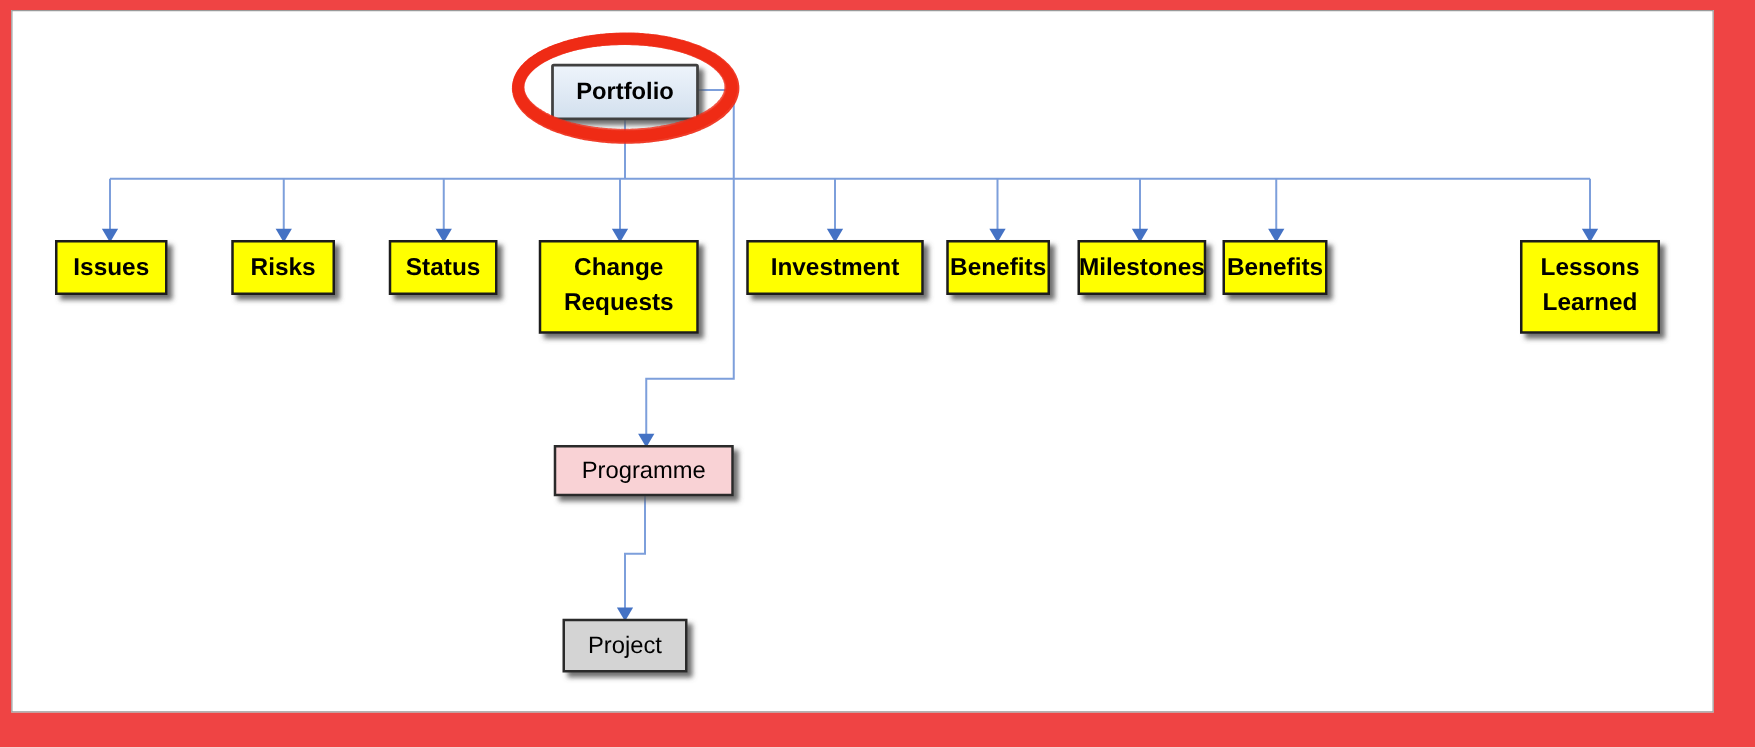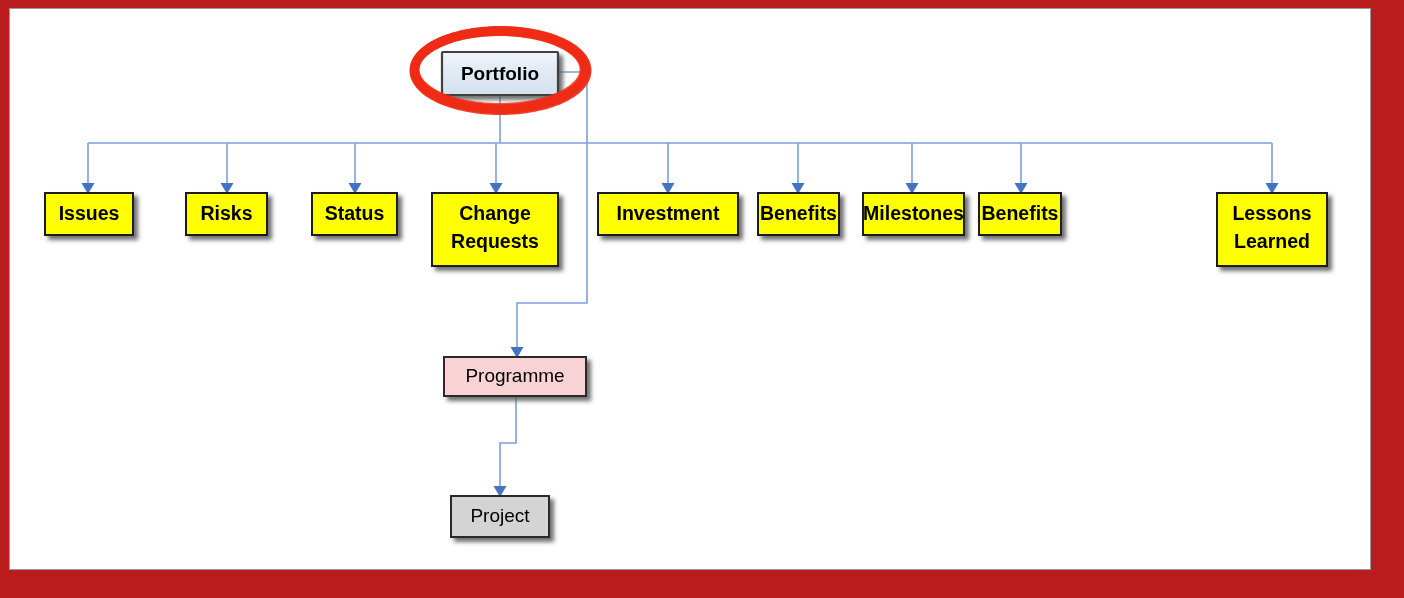--- a/index.html
+++ b/index.html
@@ -11,21 +11,21 @@
   body {
     width: 1404px;
     height: 598px;
     overflow: hidden;
     font-family: "Liberation Sans", sans-serif;
   }
   #canvas {
     position: relative;
     width: 1404px;
     height: 598px;
-    background: #b91c1c;
+    background: #ef4444;
   }
   #inner-frame {
     position: absolute;
     left: 9px;
     top: 8px;
     width: 1362px;
     height: 562px;
     background: #ffffff;
     box-sizing: border-box;
     border: 1px solid #9a9a9a;

